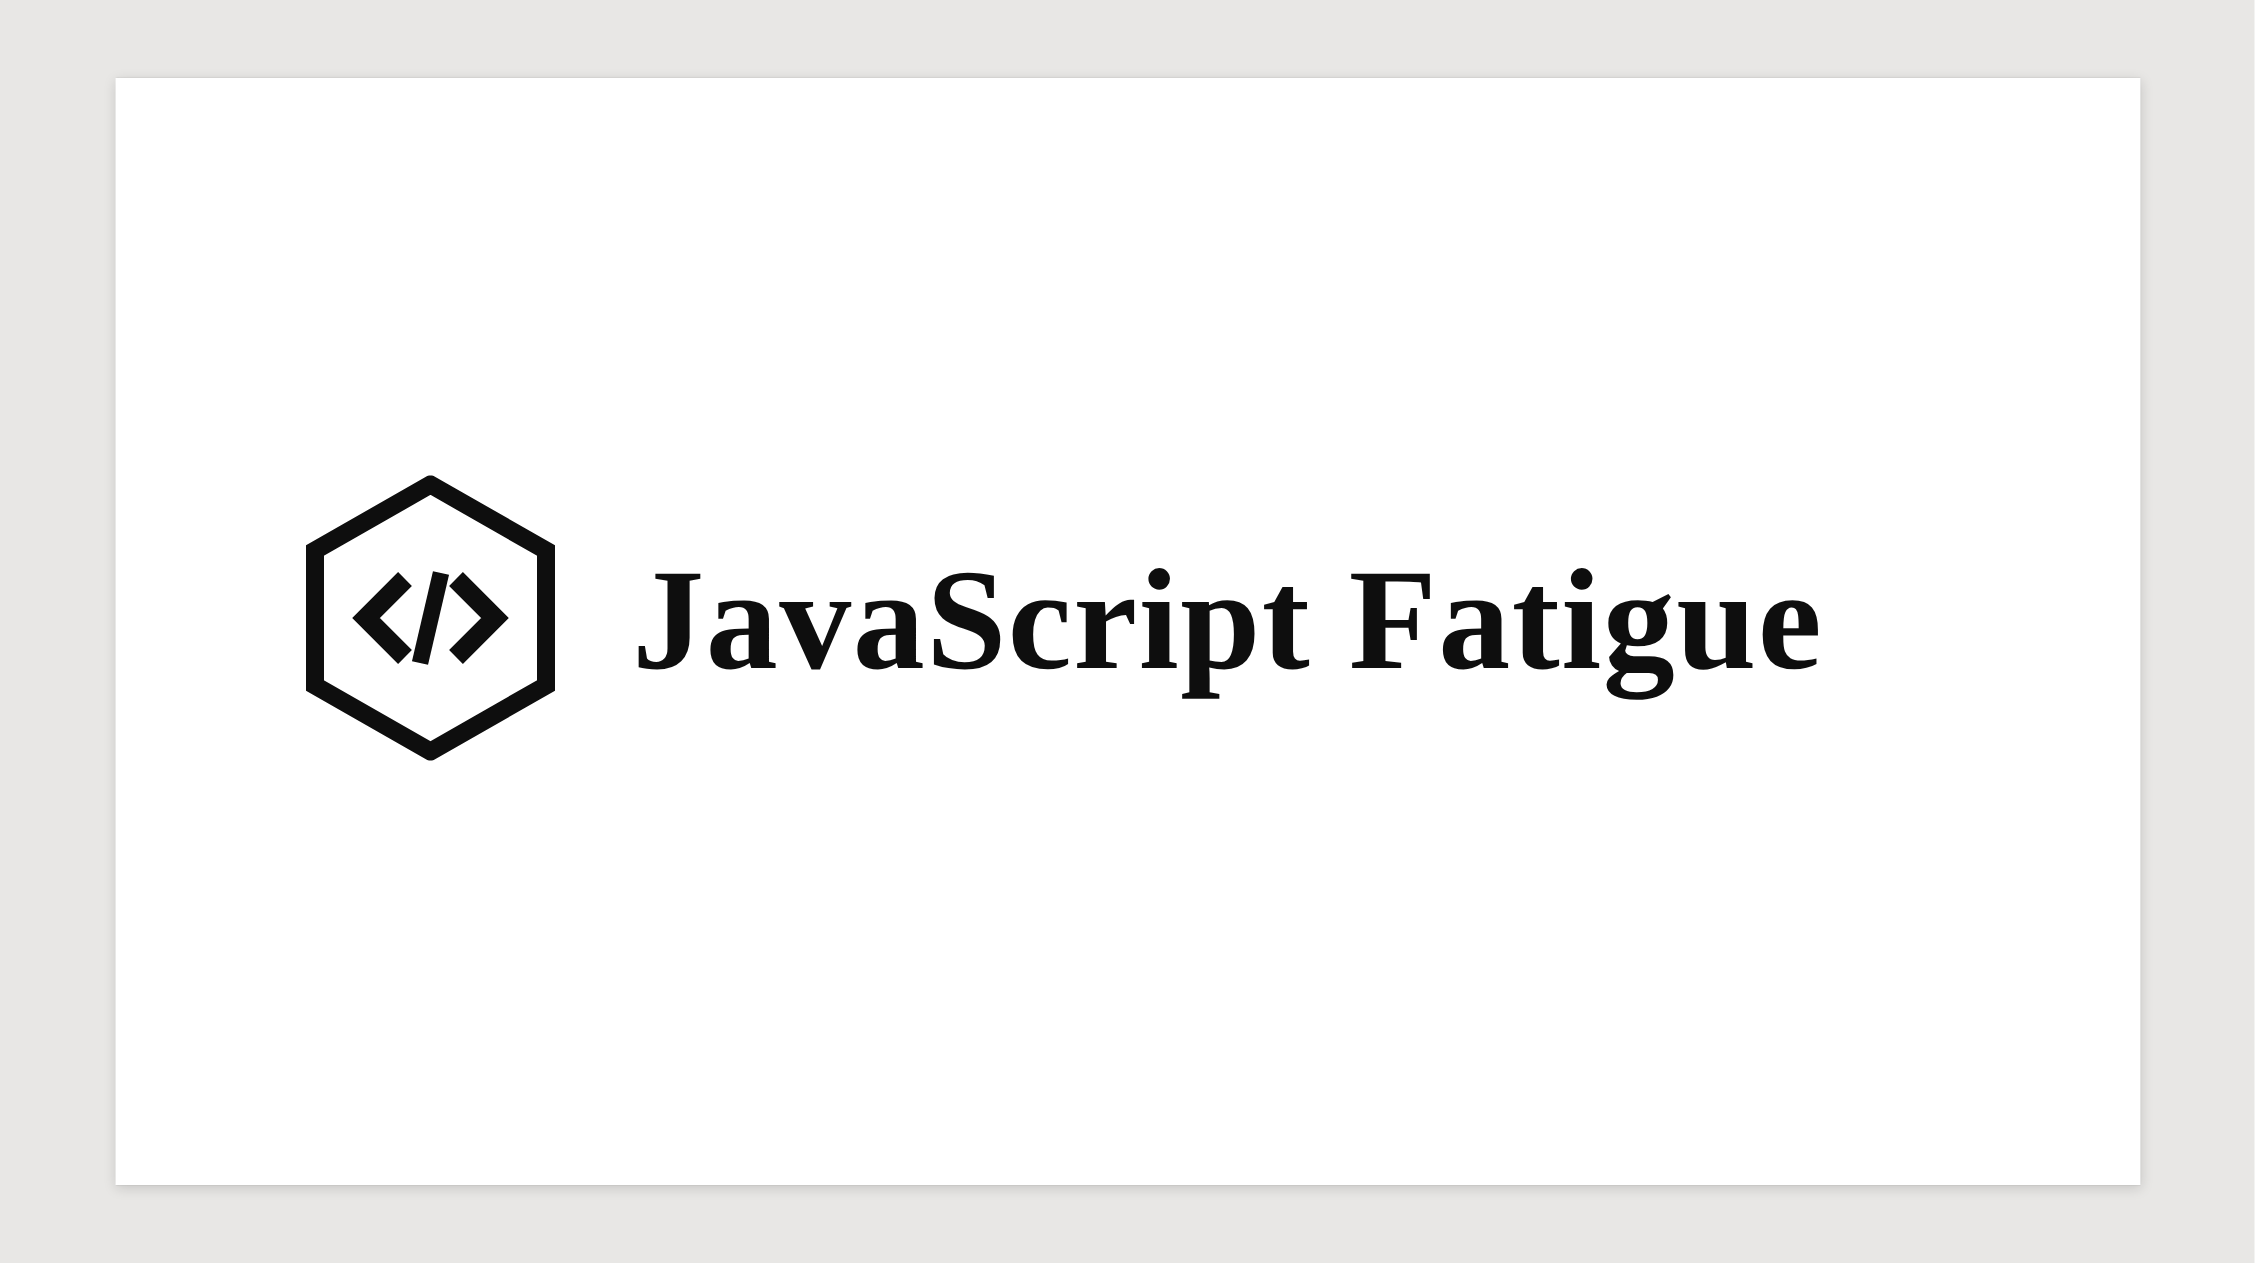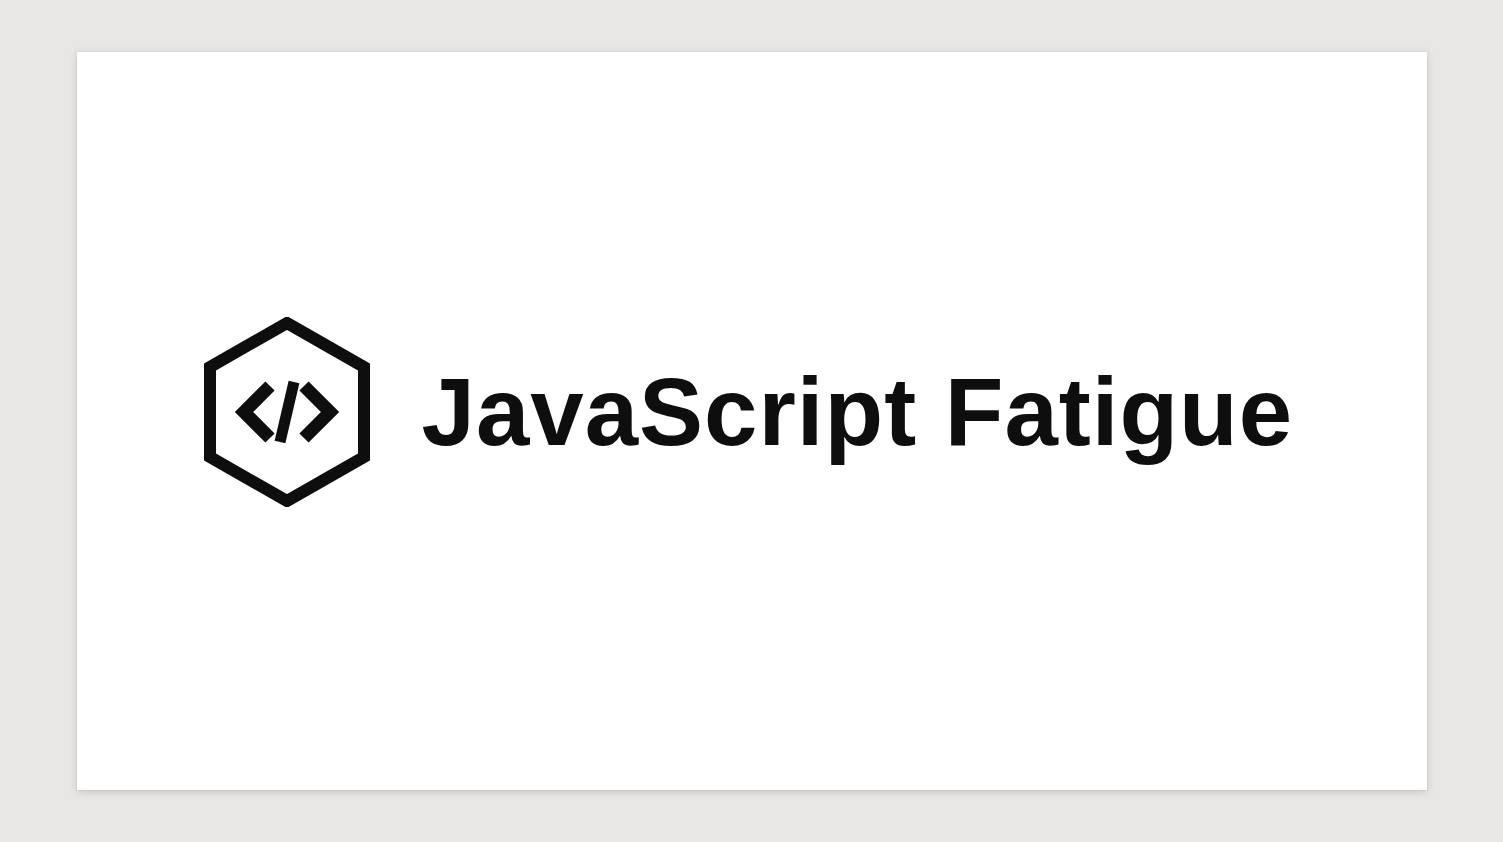--- a/index.html
+++ b/index.html
@@ -41,21 +41,21 @@
       flex-shrink: 0;
     }
     
     .hexagon-icon svg {
       width: 100%;
       height: 100%;
       display: block;
     }
     
     .title-text {
-      font-family: Liberation Sans, sans-serif;
+      font-family: Liberation Serif, serif;
       font-size: 96px;
       font-weight: bold;
       color: #0e0e0e;
       letter-spacing: 1px;
       white-space: nowrap;
     }
   </style>
 </head>
 <body>
 

